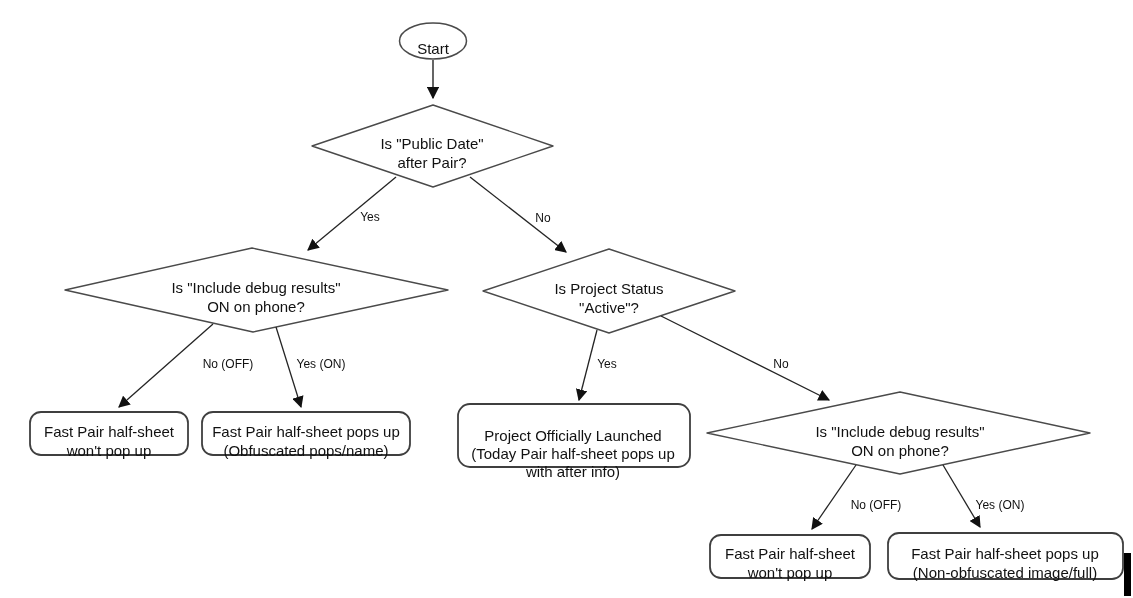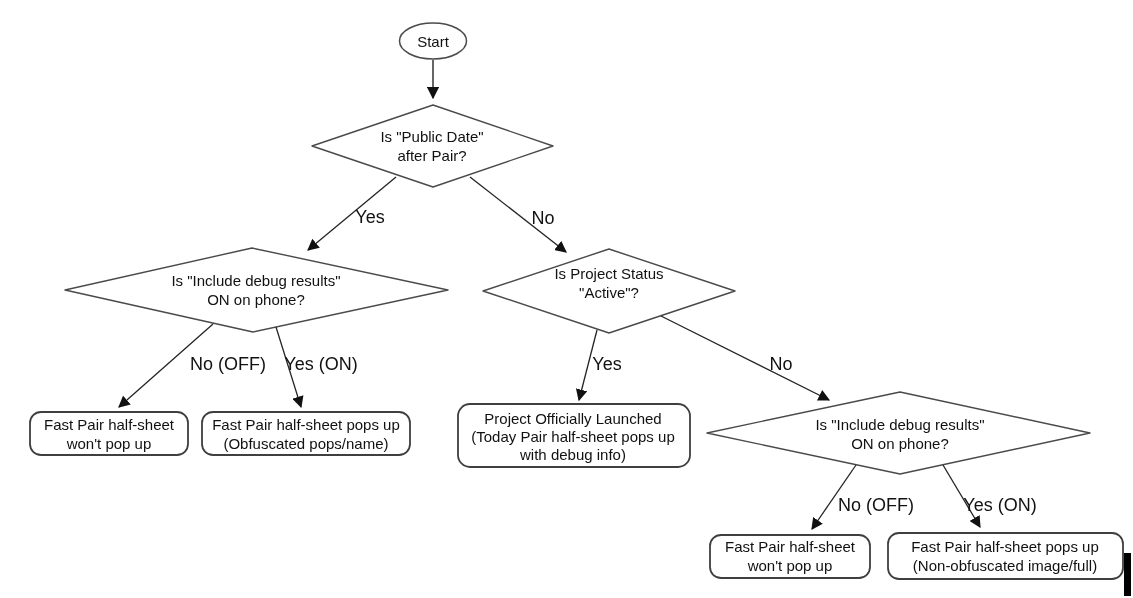--- a/index.html
+++ b/index.html
@@ -21,26 +21,27 @@
     top: 0;
   }
   .lbl {
     position: absolute;
     transform: translate(-50%, -50%);
     text-align: center;
     white-space: nowrap;
     font-size: 15px;
     line-height: 19px;
     color: #111111;
+    margin-top: 7px;
   }
   .edge-lbl {
     position: absolute;
     transform: translate(-50%, -50%);
     white-space: nowrap;
-    font-size: 18px;
+    font-size: 12px;
     color: #111111;
   }
   .cursor-bar {
     position: absolute;
     left: 1124px;
     top: 553px;
     width: 7px;
     height: 43px;
     background: #000000;
   }
@@ -86,44 +87,44 @@
   <div class="lbl" style="left:432px; top:146px">
     <div>Is "Public Date"</div>
     <div>after Pair?</div>
   </div>
 
   <div class="lbl" style="left:256px; top:290px">
     <div>Is "Include debug results"</div>
     <div>ON on phone?</div>
   </div>
 
-  <div class="lbl" style="left:609px; top:283px">
+  <div class="lbl" style="left:609px; top:291px">
     <div>Is Project Status</div>
     <div>"Active"?</div>
   </div>
 
   <div class="lbl" style="left:900px; top:434px">
     <div>Is "Include debug results"</div>
     <div>ON on phone?</div>
   </div>
 
   <div class="lbl" style="left:109px; top:434px">
     <div>Fast Pair half-sheet</div>
     <div>won't pop up</div>
   </div>
 
   <div class="lbl" style="left:306px; top:434px">
     <div>Fast Pair half-sheet pops up</div>
     <div>(Obfuscated pops/name)</div>
   </div>
 
-  <div class="lbl" style="left:573px; top:437px; line-height:18px">
+  <div class="lbl" style="left:573px; top:447px; line-height:18px">
     <div>Project Officially Launched</div>
     <div>(Today Pair half-sheet pops up</div>
-    <div>with debug info)</div>
+    <div>with after info)</div>
   </div>
 
   <div class="lbl" style="left:790px; top:556px">
     <div>Fast Pair half-sheet</div>
     <div>won't pop up</div>
   </div>
 
   <div class="lbl" style="left:1005px; top:556px">
     <div>Fast Pair half-sheet pops up</div>
     <div>(Non-obfuscated image/full)</div>

